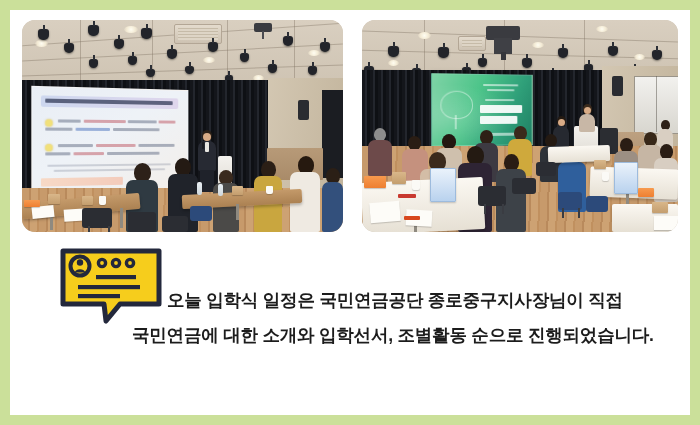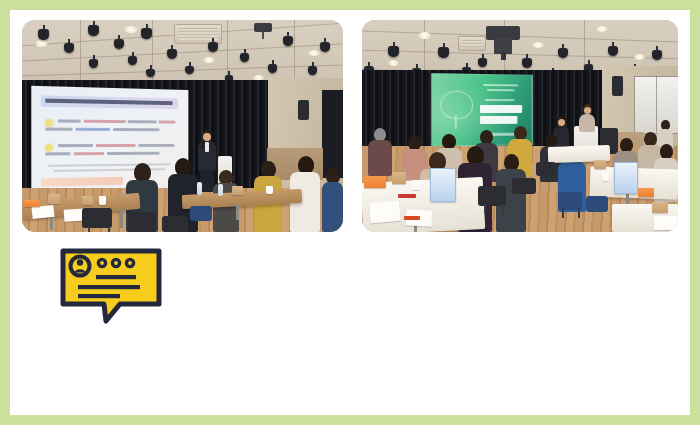--- a/index.html
+++ b/index.html
@@ -627,15 +627,17 @@
         <path d="M16.6 25.5 a5.8 5.2 0 0 1 10.8 0 Z" fill="#23283c"></path>
         <circle cx="44" cy="16" r="3.6" fill="#f6cd1c" stroke="#23283c" stroke-width="3.4"></circle>
         <circle cx="58" cy="16" r="3.6" fill="#f6cd1c" stroke="#23283c" stroke-width="3.4"></circle>
         <circle cx="72" cy="16" r="3.6" fill="#f6cd1c" stroke="#23283c" stroke-width="3.4"></circle>
         <rect x="38" y="28" width="40" height="4.2" fill="#23283c"></rect>
         <rect x="20" y="38" width="62" height="4.2" fill="#23283c"></rect>
         <rect x="20" y="47" width="42" height="4.2" fill="#23283c"></rect>
       </svg>
     </div>
 
+    <div class="caption-line" id="caption-line-1">오늘 입학식 일정은 국민연금공단 종로중구지사장님이 직접</div>
+    <div class="caption-line" id="caption-line-2">국민연금에 대한 소개와 입학선서, 조별활동 순으로 진행되었습니다.</div>
 
   </div>
 </div>
 
 </body></html>

